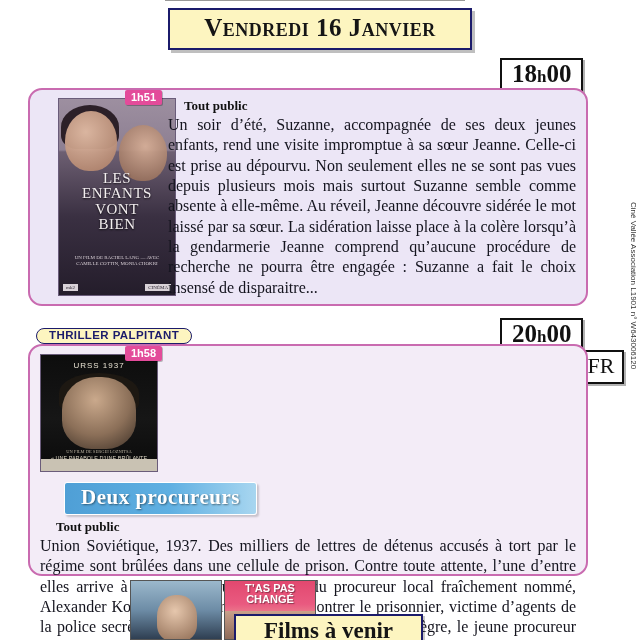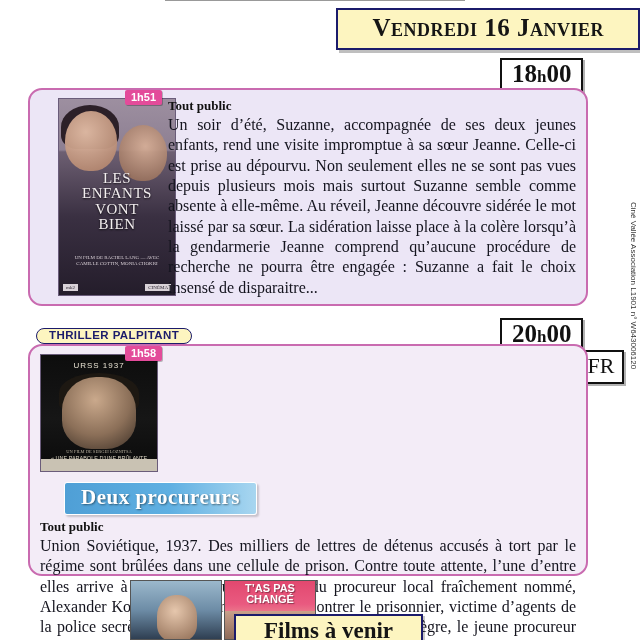--- a/index.html
+++ b/index.html
@@ -15,21 +15,21 @@
     position: relative;
   }
 
   
   .date-banner-wrap {
     position: absolute;
     top: 8px;
     left: 0;
     width: 640px;
     display: flex;
-    justify-content: flex-end;
+    justify-content: center;
   }
   .date-banner {
     background: #fdf5c0;
     border: 2px solid #1b1b6b;
     padding: 4px 34px 6px 34px;
     box-shadow: 3px 3px 0 rgba(0,0,0,0.25);
   }
   .date-banner-text {
     font-family: "Liberation Serif", serif;
     font-size: 25px;
@@ -280,21 +280,21 @@
     letter-spacing: 0.5px;
     text-shadow: 1px 1px 2px rgba(0,0,0,0.45);
     margin: 0 0 4px 24px;
     box-shadow: 2px 2px 2px rgba(0,0,0,0.18);
   }
   .audience {
     font-family: "Liberation Serif", serif;
     font-size: 13px;
     font-weight: bold;
     color: #111111;
-    margin: 0 0 1px 0;
+    margin: 0 0 1px 16px;
   }
   .synopsis {
     font-family: "Liberation Serif", serif;
     font-size: 16px;
     line-height: 1.27;
     color: #14141e;
     text-align: justify;
     margin: 0;
   }
 

